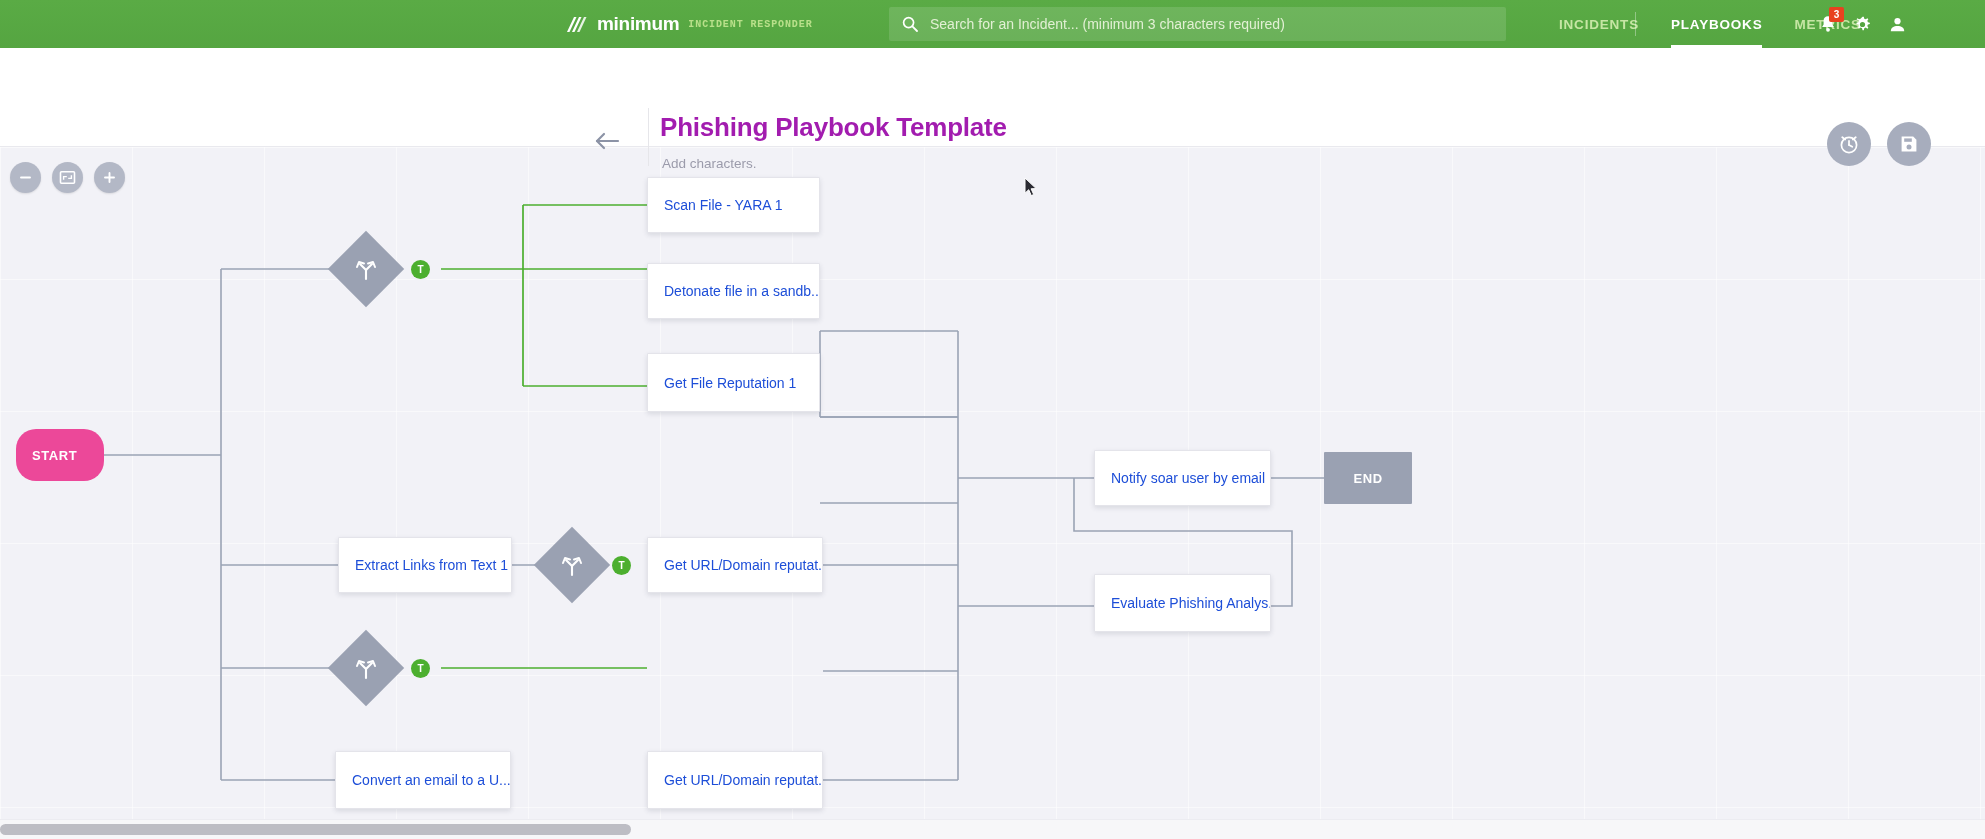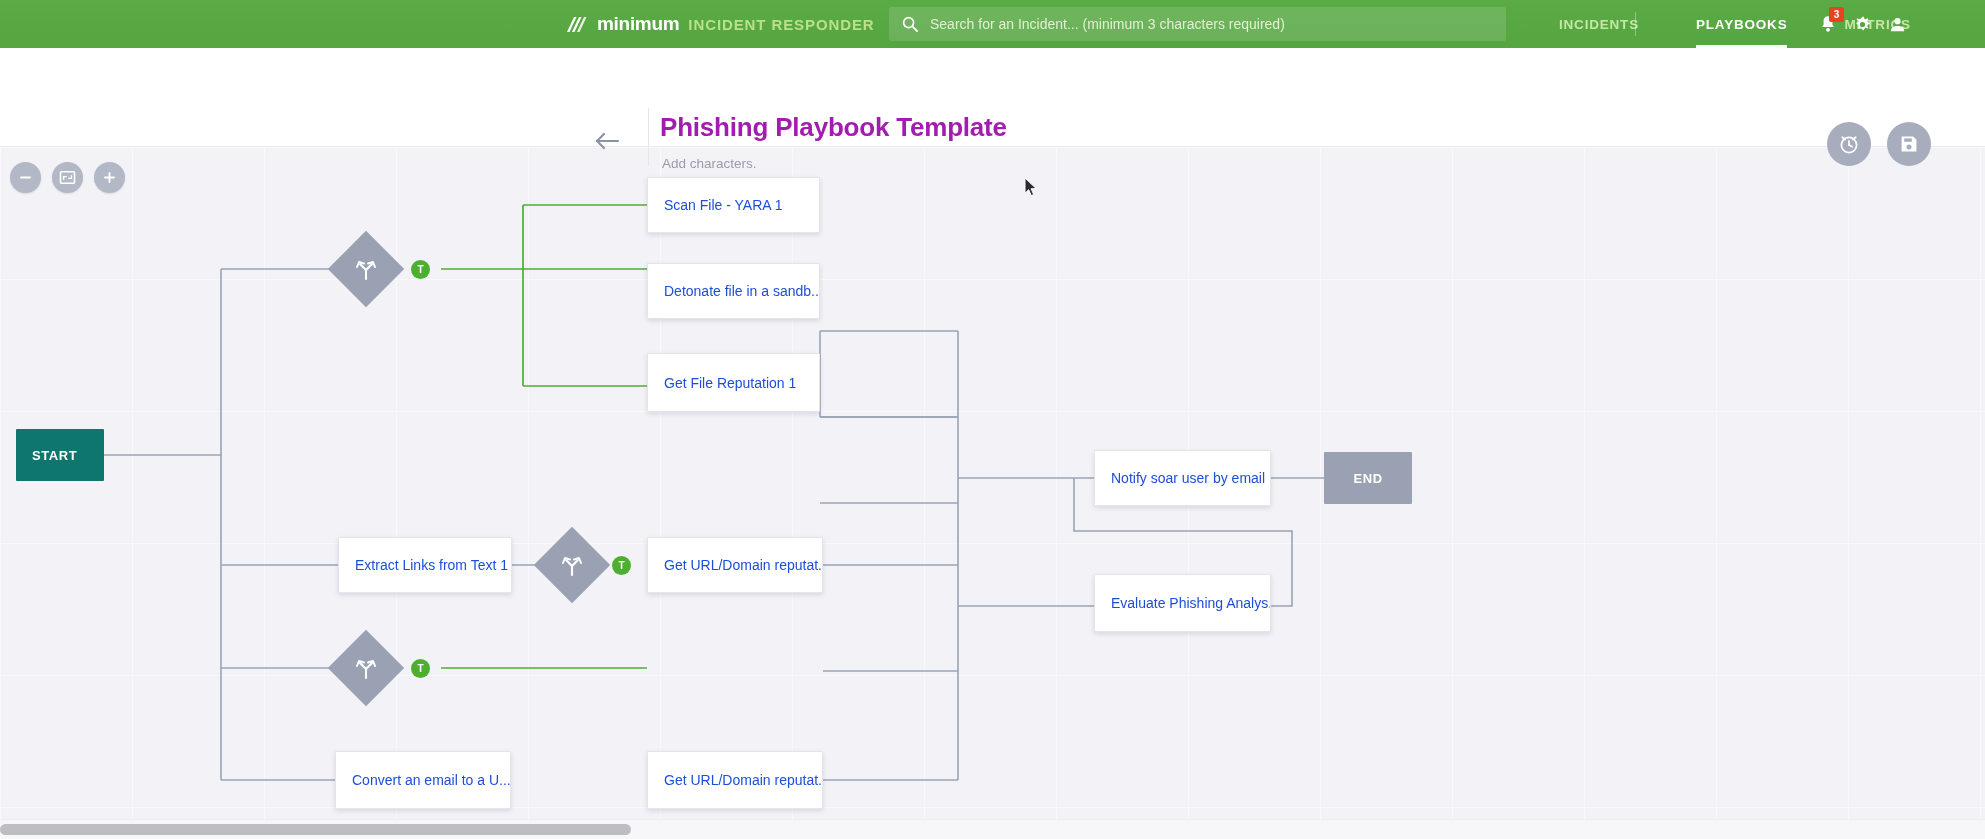--- a/index.html
+++ b/index.html
@@ -24,43 +24,44 @@
     transform: translateY(-50%);
     display: flex; align-items: center; gap: 9px;
     white-space: nowrap;
   }
   .brand-mark { width: 22px; height: 17px; display:block; }
   .brand-name {
     color:#ffffff; font-size: 19px; font-weight: 700;
     letter-spacing: -0.3px;
   }
   .brand-sub {
-    color:#b9e08a; font-size: 15px; font-weight: 700;
+    color:#b9e08a; font-size: 10px; font-weight: 700;
     letter-spacing: 0.9px;
+    font-family: Liberation Mono, monospace;
   }
 
   .searchbox {
     position: absolute; left: 889px; top: 7px;
     width: 617px; height: 34px;
     background: rgba(255,255,255,0.13);
     border-radius: 2px;
     display: flex; align-items: center;
   }
   .searchbox .s-icon { margin: 0 12px 0 13px; display:flex; }
   .searchbox input {
     flex: 1; border: none; outline: none; background: transparent;
     color:#ffffff; font-size: 14px;
     font-family: "Liberation Sans", sans-serif;
     height: 100%;
   }
   .searchbox input::placeholder { color: #e2f0d4; opacity: 1; }
 
   .navlinks {
     position: absolute; left: 1543px; top: 0;
-    height: 48px; display: flex; align-items: stretch; gap: 25px;
+    height: 48px; display: flex; align-items: stretch;
   }
   .navlink {
     display: flex; align-items: center;
     padding: 0 16px;
     color:#c6e6a4; font-size: 13.5px; font-weight: 700;
     letter-spacing: 0.8px; cursor: pointer;
     position: relative;
   }
   .navlink.active { color:#ffffff; }
   .navlink.active::after {
@@ -164,21 +165,21 @@
     white-space: nowrap; overflow: hidden;
     border-radius: 1px;
   }
   .term {
     position: absolute;
     display:flex; align-items:center; justify-content:center;
     color:#ffffff; font-size: 13px; font-weight: 700;
     letter-spacing: 0.6px; cursor: pointer;
     border-radius: 1px;
   }
-  .term.start { background: #0f766e; }
+  .term.start { background: #ec4899; border-radius: 20px; }
   .term.end   { background: #9aa1b2; }
 
   .diamond {
     position: absolute;
     width: 54px; height: 54px;
     background: #9aa1b2;
     transform: rotate(45deg);
     cursor: pointer;
   }
   .diamond-ic {

